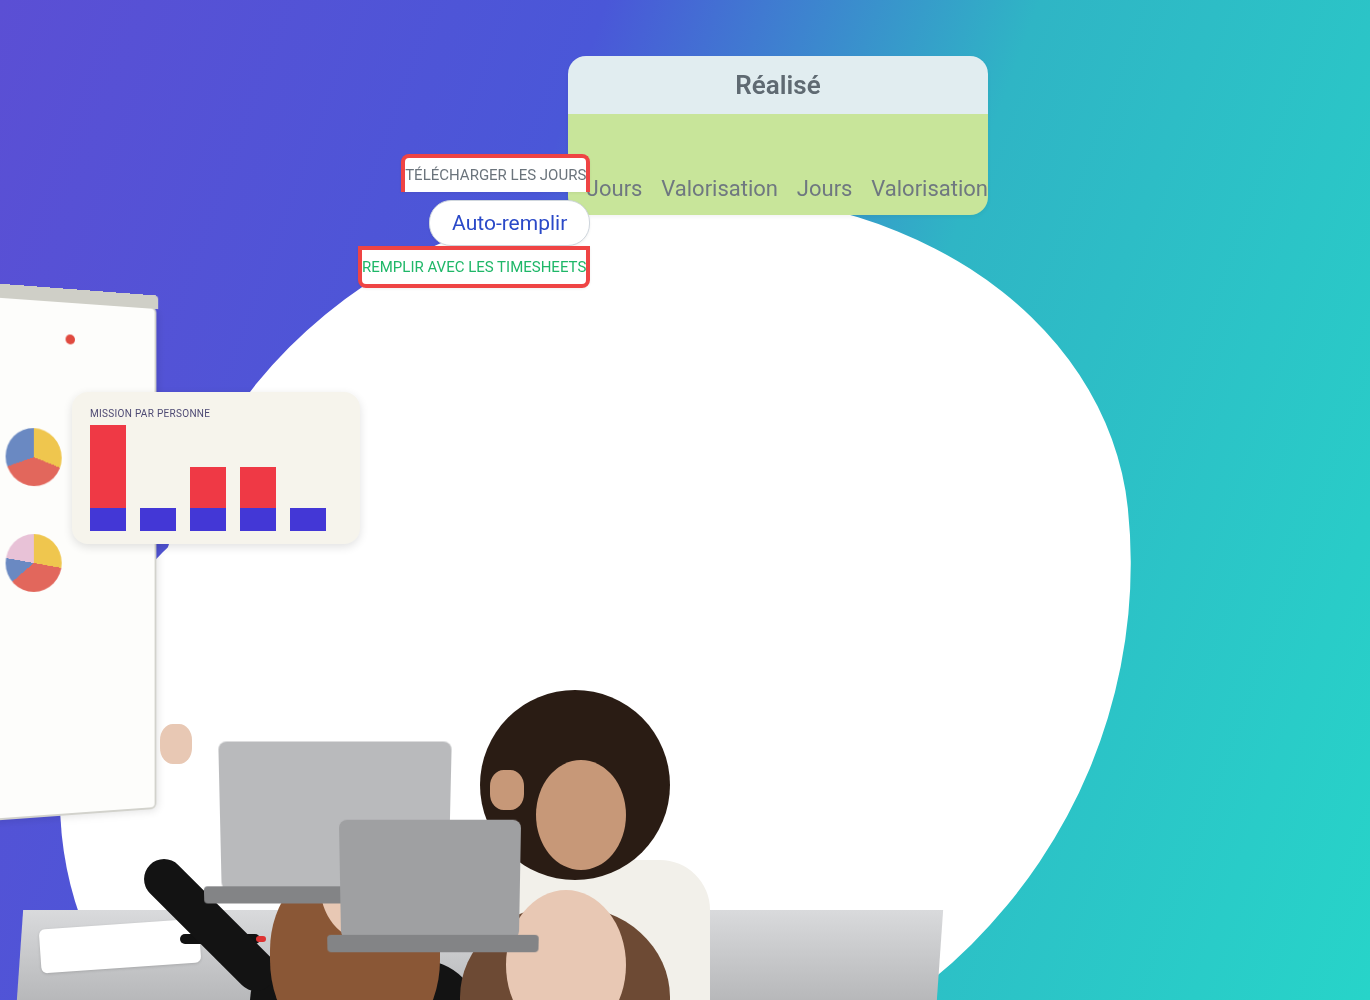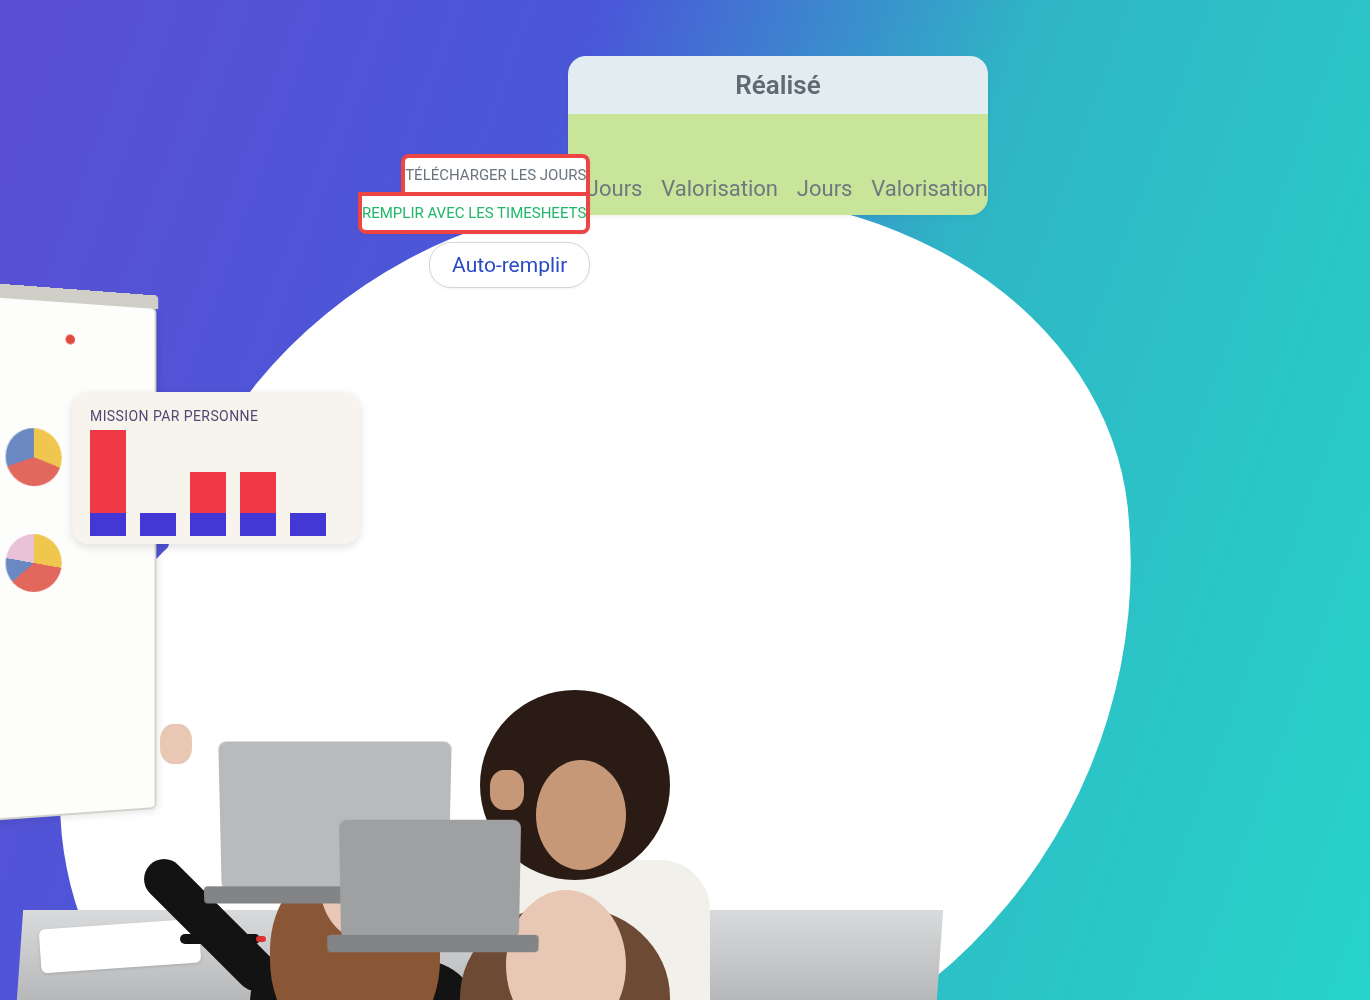--- a/index.html
+++ b/index.html
@@ -108,21 +108,21 @@
     top: 392px;
     left: 72px;
     width: 288px;
     height: 152px;
     background: #f6f4ec;
     border-radius: 16px;
     padding: 16px 18px 10px;
     box-shadow: 0 3px 10px rgba(0,0,0,.12);
   }
   .chart-card .title {
-    font-size: 14px;
+    font-size: 10px;
     letter-spacing: .03em;
     color: #4e4a74;
     margin-bottom: 8px;
   }
   .bars {
     display: flex;
     align-items: flex-end;
     gap: 14px;
     height: 104px;
   }
@@ -285,22 +285,22 @@
     <div>
       <span>Jours</span>
       <span>Valorisation</span>
     </div>
   </div>
 
 </div>
 
 <div class="btn-stack">
   <div class="pill top">TÉLÉCHARGER LES JOURS</div>
+  <div class="pill big">Auto-remplir</div>
   <div class="pill mid">REMPLIR AVEC LES TIMESHEETS</div>
-  <div class="pill big">Auto-remplir</div>
 </div>
 
 <div class="chart-card">
   <div class="title">MISSION PAR PERSONNE</div>
   <div class="bars">
 
   <div class="barcol">
         <div class="red" style="height: 83.2px;"></div>
         <div class="blue" style="height: 22.88px;"></div>
       </div>

